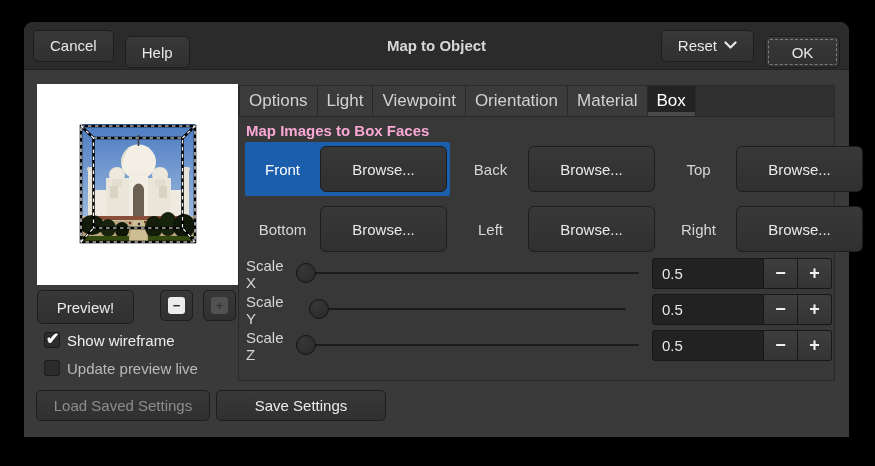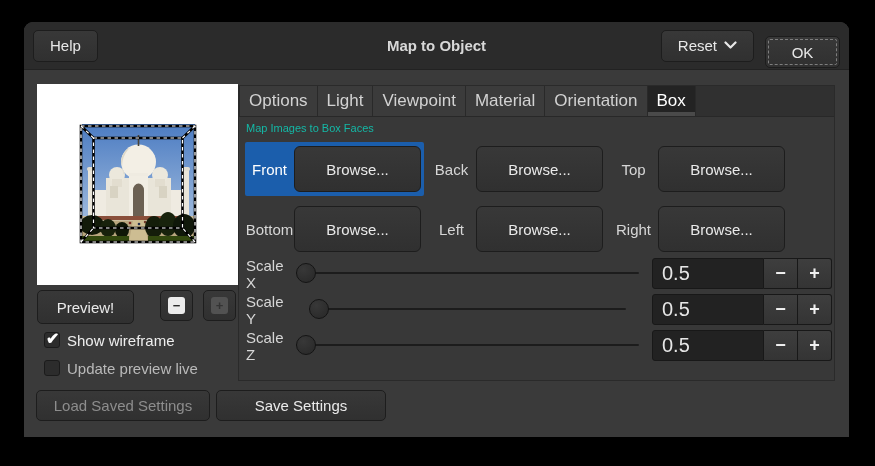--- a/index.html
+++ b/index.html
@@ -73,62 +73,63 @@
   .tabstrip{
     display:flex;height:30px;background:#303030;border-bottom:1px solid #282828;
   }
   .tab{
     padding:0 9px;line-height:29px;font-size:17px;color:#d2d2d2;background:#3b3b3b;
     border-right:1px solid #292929;cursor:default;
   }
   .tab:first-child{border-left:1px solid #292929;}
   .tab.active{background:#232323;color:#fff;box-shadow:inset 0 -4px 0 0 #4a4a4a;}
   .panel-heading{
-    position:absolute;left:7px;top:36px;font-size:11px;font-weight:normal;color:#14b8a6;
+    position:absolute;left:7px;top:36px;font-size:15px;font-weight:bold;color:#f9a8d4;
   }
   .faces-row{position:absolute;left:6px;display:flex;}
   .faces-row.r1{top:56px;}
   .faces-row.r2{top:116px;}
   .face-cell{display:flex;align-items:center;padding:4px 3px 4px 0;margin-right:3px;border-radius:2px;}
   .face-cell.selected{background:#1b5eac;}
-  .face-label{width:49px;text-align:center;font-size:15px;color:#d6d6d6;}
+  .face-label{width:75px;text-align:center;font-size:15px;color:#d6d6d6;}
   .face-cell.selected .face-label{color:#fff;}
   .browse-btn{width:127px;height:46px;border-radius:6px;}
   
   .scale-row{
     position:absolute;left:7px;right:2px;height:31px;display:flex;align-items:center;
   }
   .scale-row.s1{top:172px;}
   .scale-row.s2{top:208px;gap:13px;}
   .scale-row.s3{top:244px;}
   .scale-label{width:48px;font-size:15px;color:#d6d6d6;flex:none;}
   .slider{flex:1;position:relative;height:31px;margin-right:13px;}
   .slider .track{position:absolute;left:2px;right:0;top:14px;height:2px;background:#1c1c1c;border-radius:1px;}
   .slider .thumb{
     position:absolute;left:2px;top:5px;width:20px;height:20px;border-radius:50%;
     background:radial-gradient(circle at 35% 30%, #383838, #272727);border:1px solid #141414;box-sizing:border-box;
   }
   .spin{display:flex;flex:none;width:180px;height:31px;}
   .spin .entry{
     width:112px;background:#222;border:1px solid #181818;border-radius:3px 0 0 3px;
-    color:#e6e6e6;font-size:20px;line-height:29px;padding-left:9px;box-sizing:border-box;
+    color:#e6e6e6;font-size:15px;line-height:29px;padding-left:9px;box-sizing:border-box;
   }
   .spin .sbtn{
     width:34px;background:linear-gradient(#3e3e3e,#343434);border:1px solid #181818;border-left:none;
     color:#f0f0f0;font-size:18px;font-weight:bold;display:flex;align-items:center;justify-content:center;
     box-sizing:border-box;
   }
   .spin .sbtn.plus{border-radius:0 3px 3px 0;}
 </style>
 </head>
 <body>
 
 <div class="dialog">
 
   <div class="titlebar">
+    <div class="tb-btn">Cancel</div>
     <div class="tb-btn">Help</div>
     <div class="tb-title">Map to Object</div>
     <div class="tb-spacer"></div>
     <div class="tb-btn">
       <span>Reset</span>
       <span class="chev">
         <svg width="13" height="9" viewBox="0 0 13 9">
             <polyline points="1.5,1.5 6.5,6.5 11.5,1.5" fill="none" stroke="#e8e8e8" stroke-width="2.2" stroke-linecap="round" stroke-linejoin="round"></polyline>
           </svg>
       </span>
@@ -226,22 +227,22 @@
 
   <div class="btn footer-btn load-btn">Load Saved Settings</div>
   <div class="btn footer-btn save-btn">Save Settings</div>
 
   <div class="notebook">
 
     <div class="tabstrip">
       <div class="tab">Options</div>
       <div class="tab">Light</div>
       <div class="tab">Viewpoint</div>
+      <div class="tab">Orientation</div>
       <div class="tab">Material</div>
-      <div class="tab">Orientation</div>
       <div class="tab active">Box</div>
     </div>
 
     <div class="panel-heading">Map Images to Box Faces</div>
 
     <div class="faces-row r1">
       <div class="face-cell selected">
         <span class="face-label">Front</span>
         <div class="btn browse-btn">Browse...</div>
       </div>

